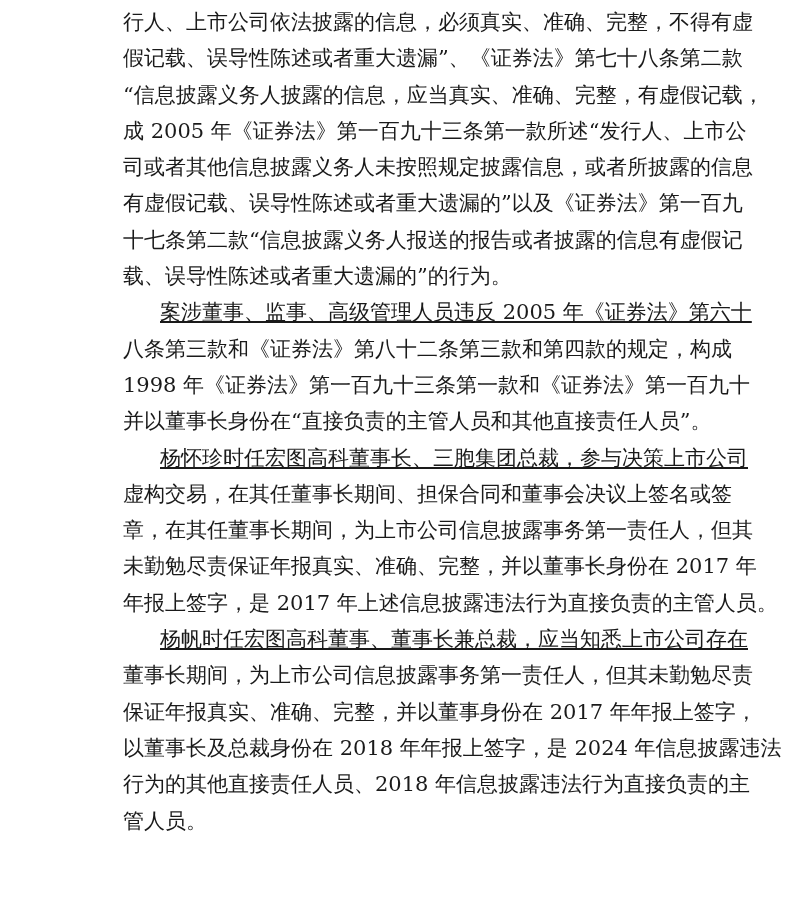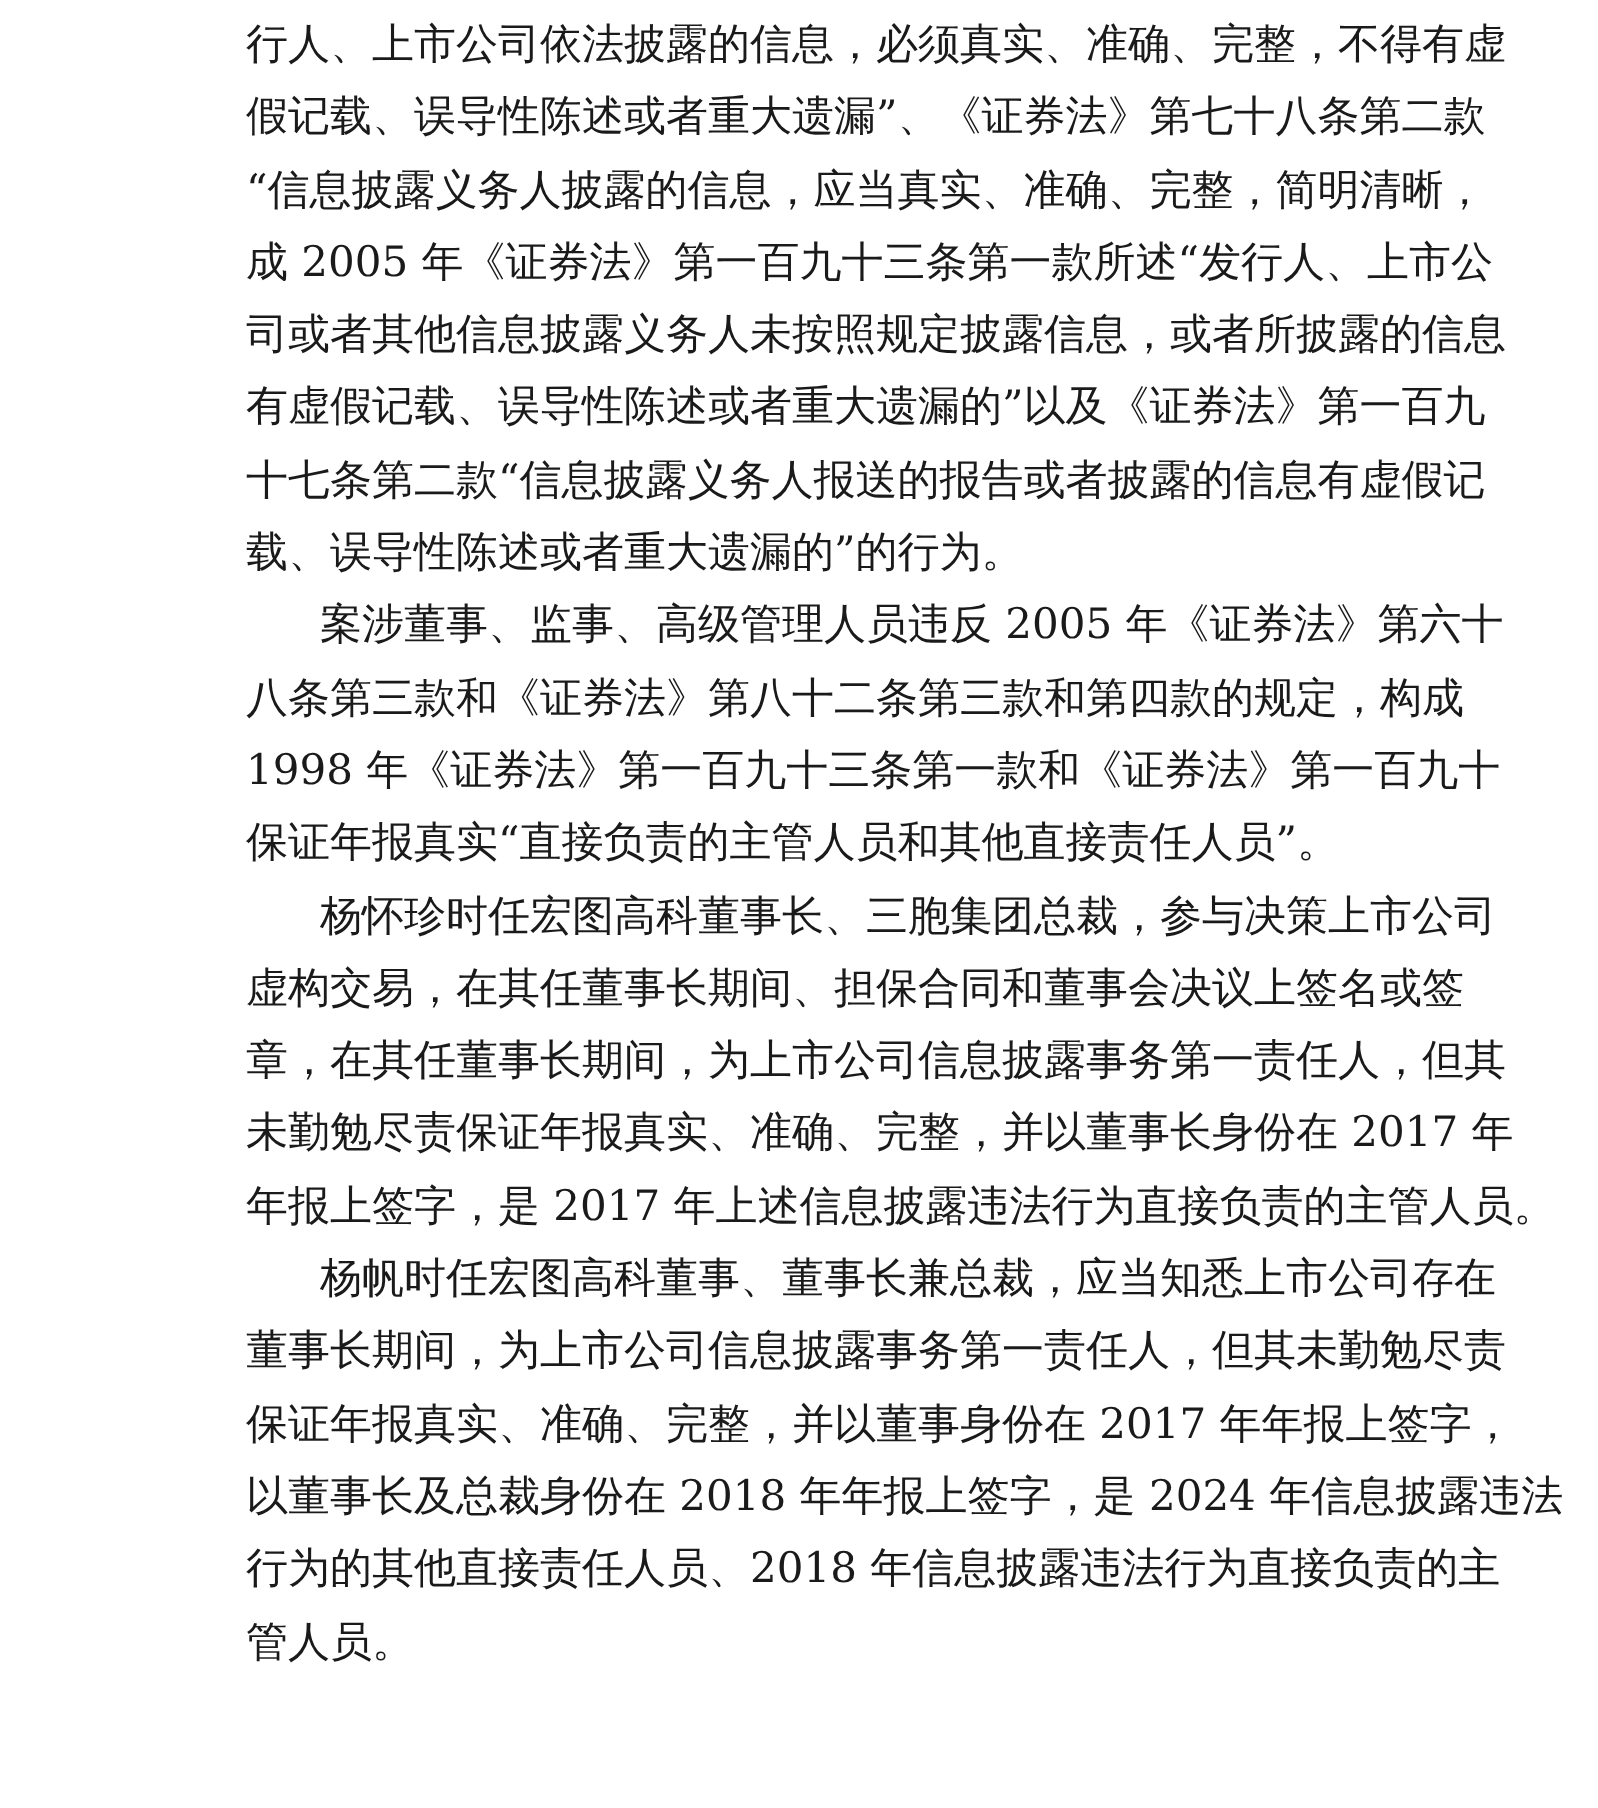--- a/index.html
+++ b/index.html
@@ -28,43 +28,44 @@
       white-space: nowrap;
       text-align: justify;
       text-align-last: justify;
       display: block;
     }
     .line.last {
       text-align-last: left;
     }
     .line.indent {
       padding-left: 37px;
+      text-decoration: underline;
     }
   </style>
 </head>
 <body>
 
 <div class="page">
 
   <div class="paragraph">
     <span class="line">行人、上市公司依法披露的信息，必须真实、准确、完整，不得有虚</span>
     <span class="line">假记载、误导性陈述或者重大遗漏”、《证券法》第七十八条第二款</span>
-    <span class="line">“信息披露义务人披露的信息，应当真实、准确、完整，简明清晰，</span>
+    <span class="line">“信息披露义务人披露的信息，应当真实、准确、完整，有虚假记载，</span>
     <span class="line">成 2005 年《证券法》第一百九十三条第一款所述“发行人、上市公</span>
     <span class="line">司或者其他信息披露义务人未按照规定披露信息，或者所披露的信息</span>
     <span class="line">有虚假记载、误导性陈述或者重大遗漏的”以及《证券法》第一百九</span>
     <span class="line">十七条第二款“信息披露义务人报送的报告或者披露的信息有虚假记</span>
     <span class="line last">载、误导性陈述或者重大遗漏的”的行为。</span>
   </div>
 
   <div class="paragraph">
     <span class="line indent">案涉董事、监事、高级管理人员违反 2005 年《证券法》第六十</span>
     <span class="line">八条第三款和《证券法》第八十二条第三款和第四款的规定，构成</span>
     <span class="line">1998 年《证券法》第一百九十三条第一款和《证券法》第一百九十</span>
-    <span class="line last">保证年报真实“直接负责的主管人员和其他直接责任人员”。</span>
+    <span class="line last">并以董事长身份在“直接负责的主管人员和其他直接责任人员”。</span>
   </div>
 
   <div class="paragraph">
     <span class="line indent">杨怀珍时任宏图高科董事长、三胞集团总裁，参与决策上市公司</span>
     <span class="line">虚构交易，在其任董事长期间、担保合同和董事会决议上签名或签</span>
     <span class="line">章，在其任董事长期间，为上市公司信息披露事务第一责任人，但其</span>
     <span class="line">未勤勉尽责保证年报真实、准确、完整，并以董事长身份在 2017 年</span>
     <span class="line">年报上签字，是 2017 年上述信息披露违法行为直接负责的主管人员。</span>
   </div>
 

